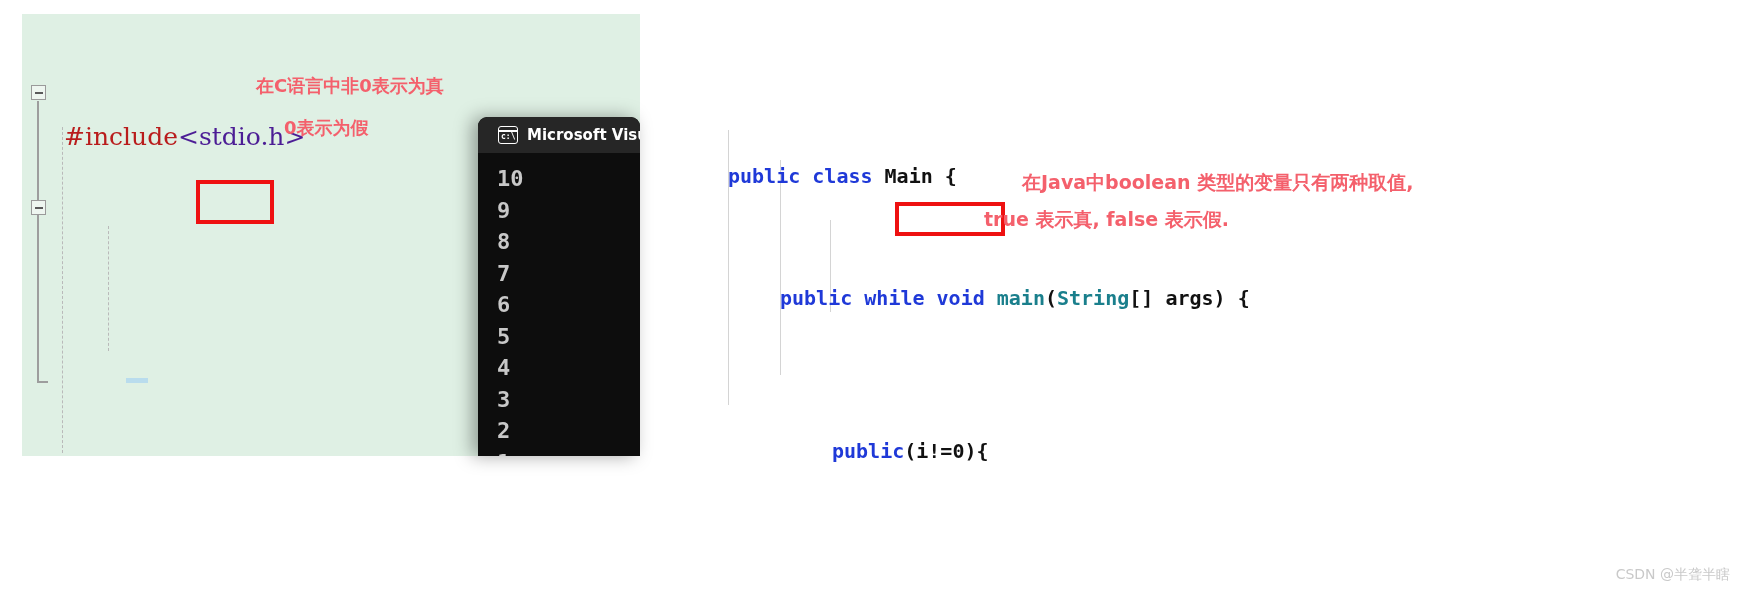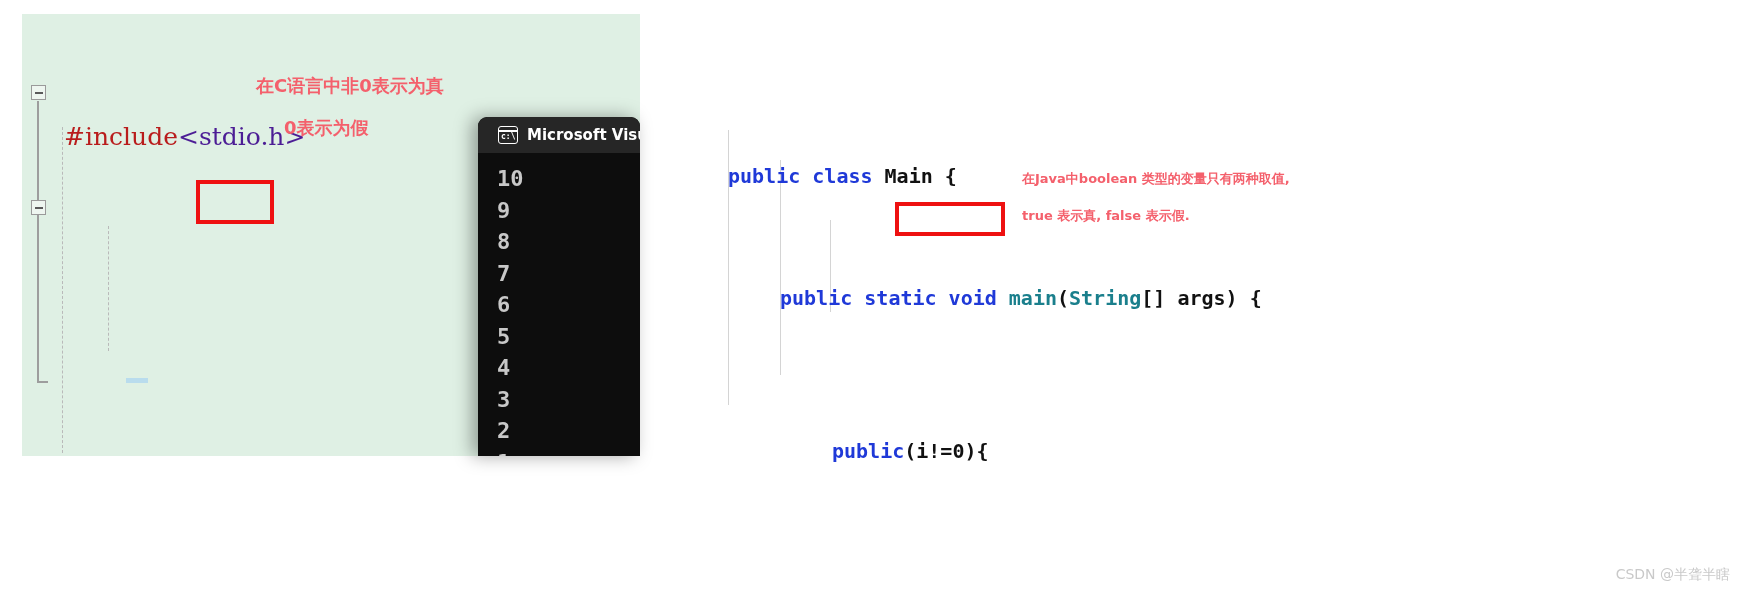--- a/index.html
+++ b/index.html
@@ -213,27 +213,27 @@
     height: 34px;
     border: 4px solid #ee1111;
     box-sizing: border-box;
     z-index: 6;
   }
 
   .ann-j {
     position: absolute;
     color: #f4606c;
     font-family: "DejaVu Sans", "Liberation Sans", sans-serif;
-    font-size: 13px;
+    font-size: 19px;
     font-weight: 600;
     white-space: nowrap;
     z-index: 7;
   }
   #ann-j-1 { left: 1022px; top: 170px; }
-  #ann-j-2 { left: 1022px; top: 207px; text-align: center; }
+  #ann-j-2 { left: 984px; top: 207px; text-align: center; }
 
   
   #watermark {
     position: absolute;
     right: 14px;
     bottom: 10px;
     color: #c9c9c9;
     font-size: 14px;
     font-family: "DejaVu Sans", "Liberation Sans", sans-serif;
     white-space: nowrap;
@@ -304,21 +304,21 @@
 </div>
 
 <div id="java-panel">
   <div class="j-guide" style="left:28px; top:30px; height:275px;"></div>
   <div class="j-guide" style="left:80px; top:60px; height:215px;"></div>
   <div class="j-guide" style="left:130px; top:120px; height:92px;"></div>
 
   <div class="j-code">
     <div class="j-line" style="padding-left:28px;"><span class="j-blue">public</span> <span class="j-blue">class</span> <span class="j-black">Main</span> <span class="j-black">{</span></div>
 
-    <div class="j-line" style="padding-left:80px;"><span class="j-blue">public</span> <span class="j-blue">static</span> <span class="j-blue">void</span> <span class="j-teal">main</span><span class="j-black">(</span><span class="j-teal">String</span><span class="j-black">[]</span> <span class="j-black">args</span><span class="j-black">)</span> <span class="j-black">{</span></div>
+    <div class="j-line" style="padding-left:80px;"><span class="j-blue">public</span> <span class="j-blue">while</span> <span class="j-blue">void</span> <span class="j-teal">main</span><span class="j-black">(</span><span class="j-teal">String</span><span class="j-black">[]</span> <span class="j-black">args</span><span class="j-black">)</span> <span class="j-black">{</span></div>
 
 
     <div class="j-line" style="padding-left:132px;"><span class="j-blue">public</span><span class="j-black">(i!=0){</span></div>
 
     
 
     
 
     
 

